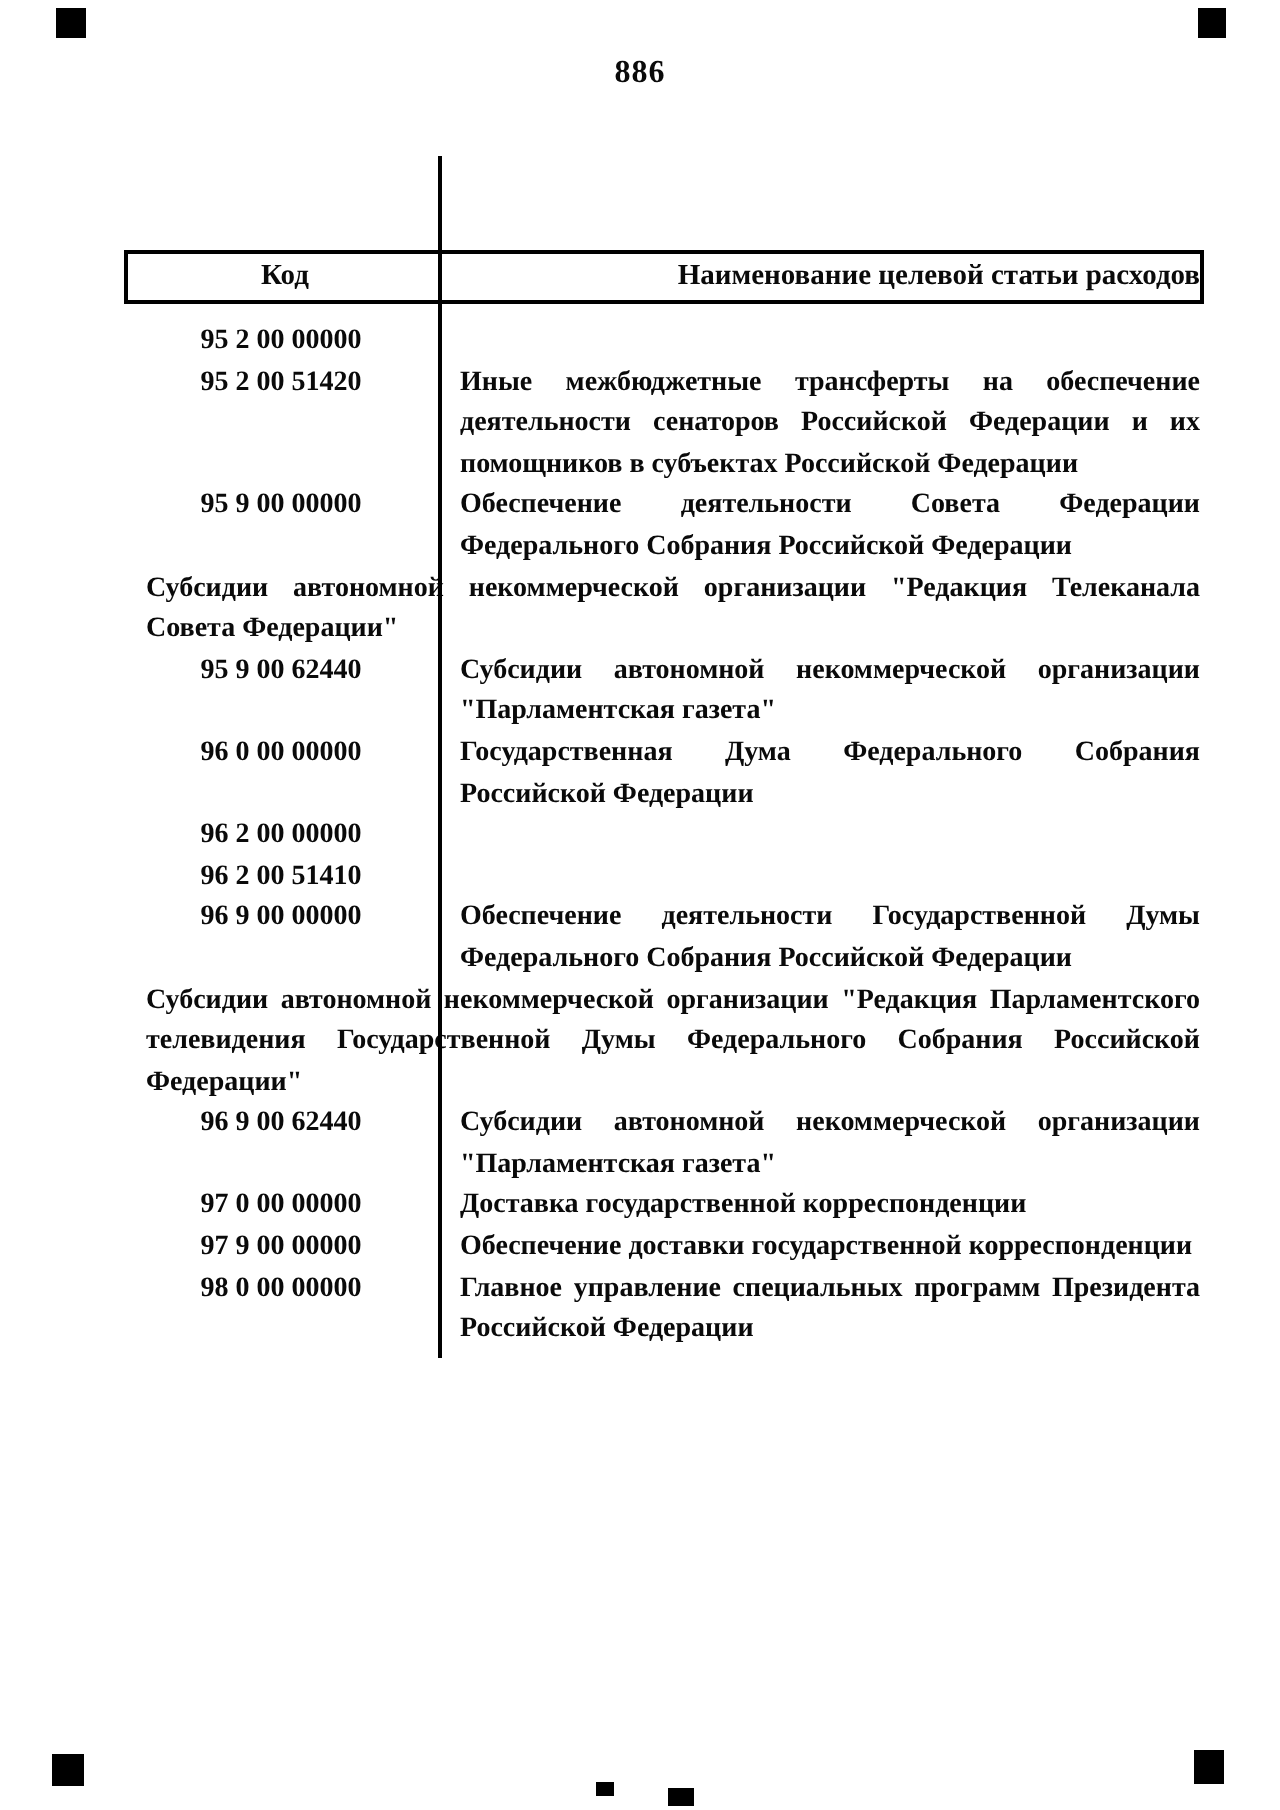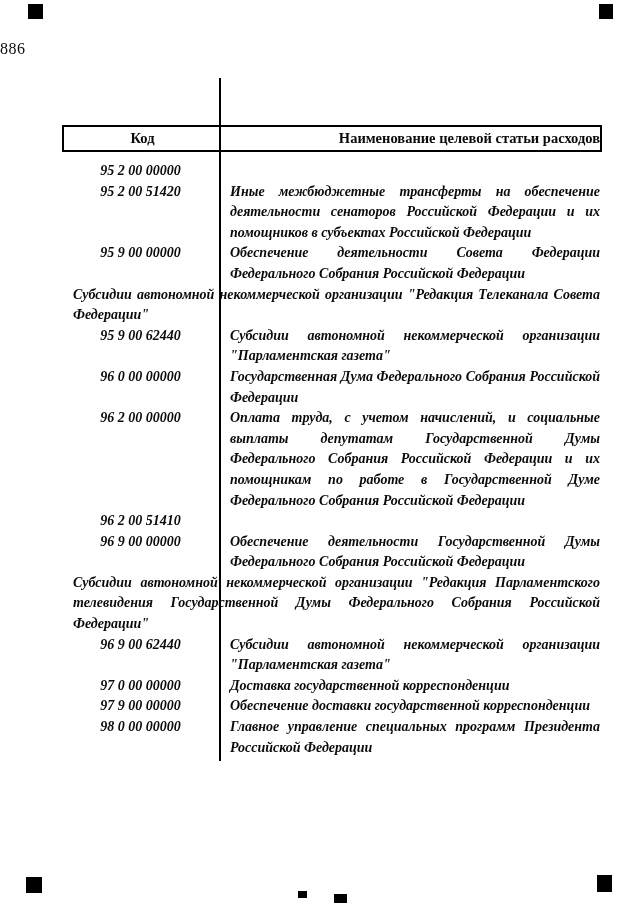--- a/index.html
+++ b/index.html
@@ -6,26 +6,26 @@
   html, body { width: 640px; height: 905px; }
   body {
     position: relative;
     background: #ffffff;
     font-family: "Liberation Serif", "DejaVu Serif", serif;
     color: #0a0a0a;
     overflow: hidden;
   }
   .page-number {
     position: absolute;
-    top: 40px;
+    top: 28px;
     left: 0;
     width: 100%;
-    text-align: left;
+    text-align: center;
     font-size: 16px;
-    font-weight: normal;
+    font-weight: bold;
     letter-spacing: 0.5px;
   }
   .table {
     position: absolute;
     left: 62px;
     top: 78px;
     width: 540px;
   }
   .thead {
     display: flex;
@@ -46,21 +46,21 @@
     width: 2px;
     background: #000;
   }
   .tbody {
     padding-top: 9px;
     padding-bottom: 3px;
     font-weight: bold;
     font-size: 14px;
     line-height: 20.6px;
   }
-  .trow { display: flex; font-style: italic; }
+  .trow { display: flex; }
   .trow .cell-code {
     width: 157px;
     text-align: center;
     white-space: nowrap;
   }
   .trow .cell-name {
     flex: 1;
     padding-left: 11px;
     padding-right: 2px;
     text-align: justify;
@@ -117,21 +117,20 @@
     <div class="cell-name">Субсидии автономной некоммерческой организации "Парламентская газета"</div>
   </div>
 
   <div class="trow">
     <div class="cell-code">96 0 00 00000</div>
     <div class="cell-name">Государственная Дума Федерального Собрания Российской Федерации</div>
   </div>
 
   <div class="trow">
     <div class="cell-code">96 2 00 00000</div>
-    <div class="cell-name">Оплата труда, с учетом начислений, и социальные выплаты депутатам Государственной Думы Федерального Собрания Российской Федерации и их помощникам по работе в Государственной Думе Федерального Собрания Российской Федерации</div>
   </div>
 
   <div class="trow">
     <div class="cell-code">96 2 00 51410</div>
   </div>
 
   <div class="trow">
     <div class="cell-code">96 9 00 00000</div>
     <div class="cell-name">Обеспечение деятельности Государственной Думы Федерального Собрания Российской Федерации</div>
   </div>

